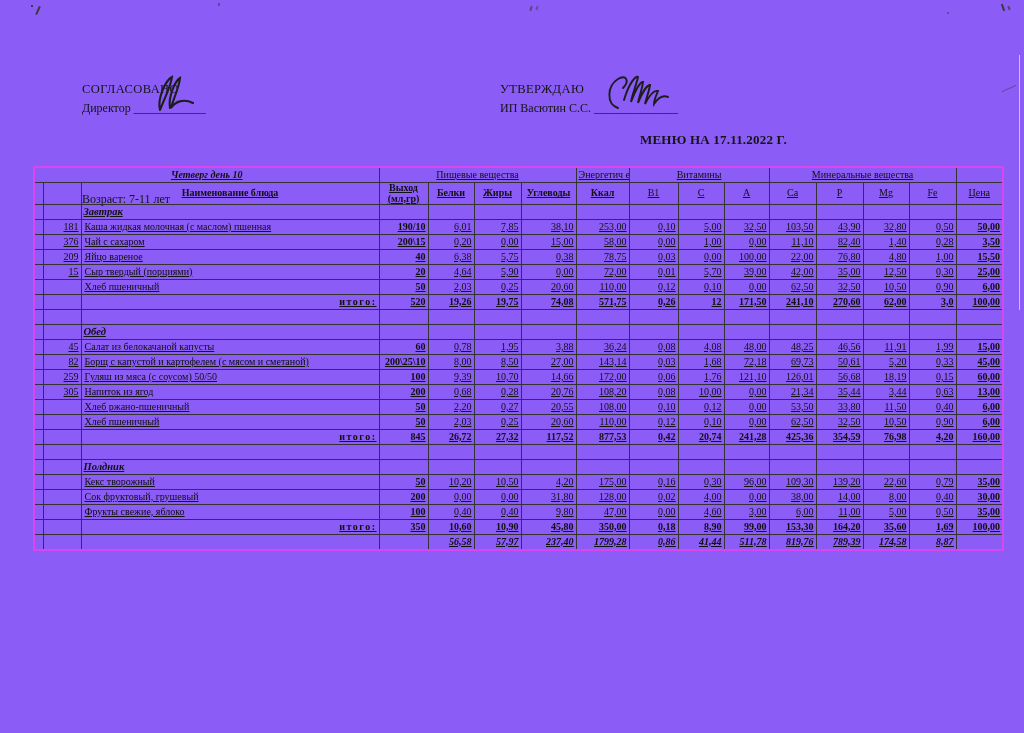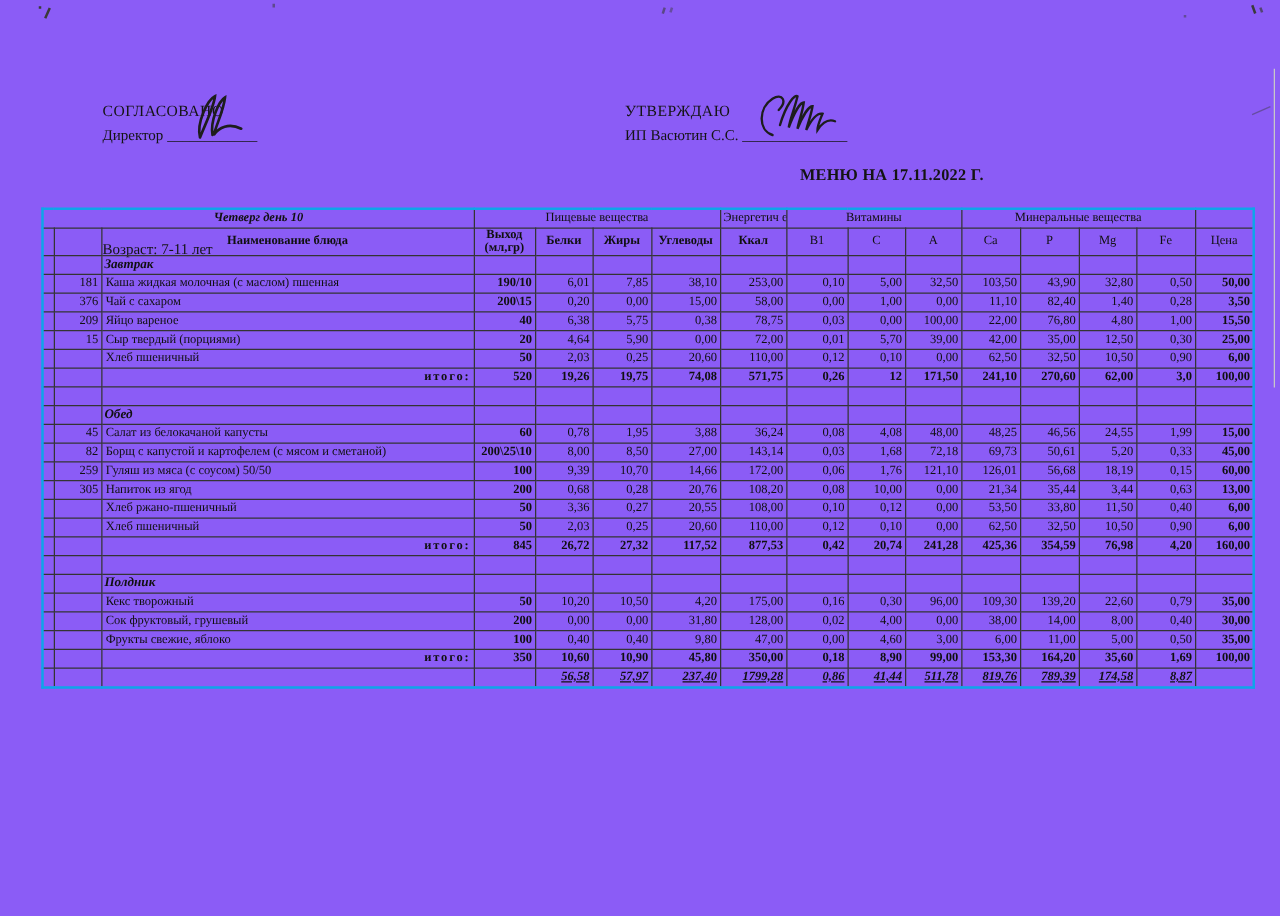--- a/index.html
+++ b/index.html
@@ -8,21 +8,21 @@
         font-family:"Liberation Serif", serif;color:#141414;}
   
   .abs{position:absolute;}
   .approve-label{font-size:12.5px;letter-spacing:.4px;}
   .approve-line{font-size:12px;margin-top:4px;white-space:nowrap;}
   .title{font-weight:bold;font-size:13px;text-align:right;letter-spacing:.2px;}
   .age{font-size:12px;}
   .sig-svg{position:absolute;pointer-events:none;}
   
   table#menu{border-collapse:collapse;table-layout:fixed;width:969px;
-             position:absolute;left:33px;top:166px;border:2px solid #0ea5e9;}
+             position:absolute;left:33px;top:166px;border:2px solid #d946ef;text-decoration:underline;}
   #menu td{border:1px solid #343434;font-size:10px;line-height:1.05;padding:0 2px;
            overflow:hidden;white-space:nowrap;height:14px;vertical-align:middle;color:#101010;}
   tr.h1 td{height:44px;text-align:center;font-size:10.5px;}
   td.day-cell{font-style:italic;font-weight:600;text-align:left;vertical-align:bottom;
               font-size:11.5px;padding-left:6px;padding-bottom:3px;}
   td.energy-cell{white-space:normal;font-size:9px;line-height:1.15;}
   tr.h2 td{height:26px;text-align:center;}
   tr.h2 td.bh{font-weight:bold;font-size:9.5px;}
   tr.h2 td.bh2{font-weight:bold;font-size:9.5px;white-space:normal;line-height:1.1;}
   tr.h2 td.vh{font-size:10.5px;}
@@ -284,21 +284,21 @@
           <td class="r b">60</td>
           <td class="r">0,78</td>
           <td class="r">1,95</td>
           <td class="r">3,88</td>
           <td class="r">36,24</td>
           <td class="r">0,08</td>
           <td class="r">4,08</td>
           <td class="r">48,00</td>
           <td class="r">48,25</td>
           <td class="r">46,56</td>
-          <td class="r">24,55</td>
+          <td class="r">11,91</td>
           <td class="r">1,99</td>
           <td class="r b">15,00</td>
         </tr>
         <tr>
           <td></td>
           <td class="r">82</td>
           <td class="nm">Борщ с капустой и картофелем (с мясом и сметаной)</td>
           <td class="r b">200\25\10</td>
           <td class="r">8,00</td>
           <td class="r">8,50</td>
@@ -347,21 +347,21 @@
           <td class="r">35,44</td>
           <td class="r">3,44</td>
           <td class="r">0,63</td>
           <td class="r b">13,00</td>
         </tr>
         <tr>
           <td></td>
           <td class="r"></td>
           <td class="nm">Хлеб ржано-пшеничный</td>
           <td class="r b">50</td>
-          <td class="r">3,36</td>
+          <td class="r">2,20</td>
           <td class="r">0,27</td>
           <td class="r">20,55</td>
           <td class="r">108,00</td>
           <td class="r">0,10</td>
           <td class="r">0,12</td>
           <td class="r">0,00</td>
           <td class="r">53,50</td>
           <td class="r">33,80</td>
           <td class="r">11,50</td>
           <td class="r">0,40</td>

